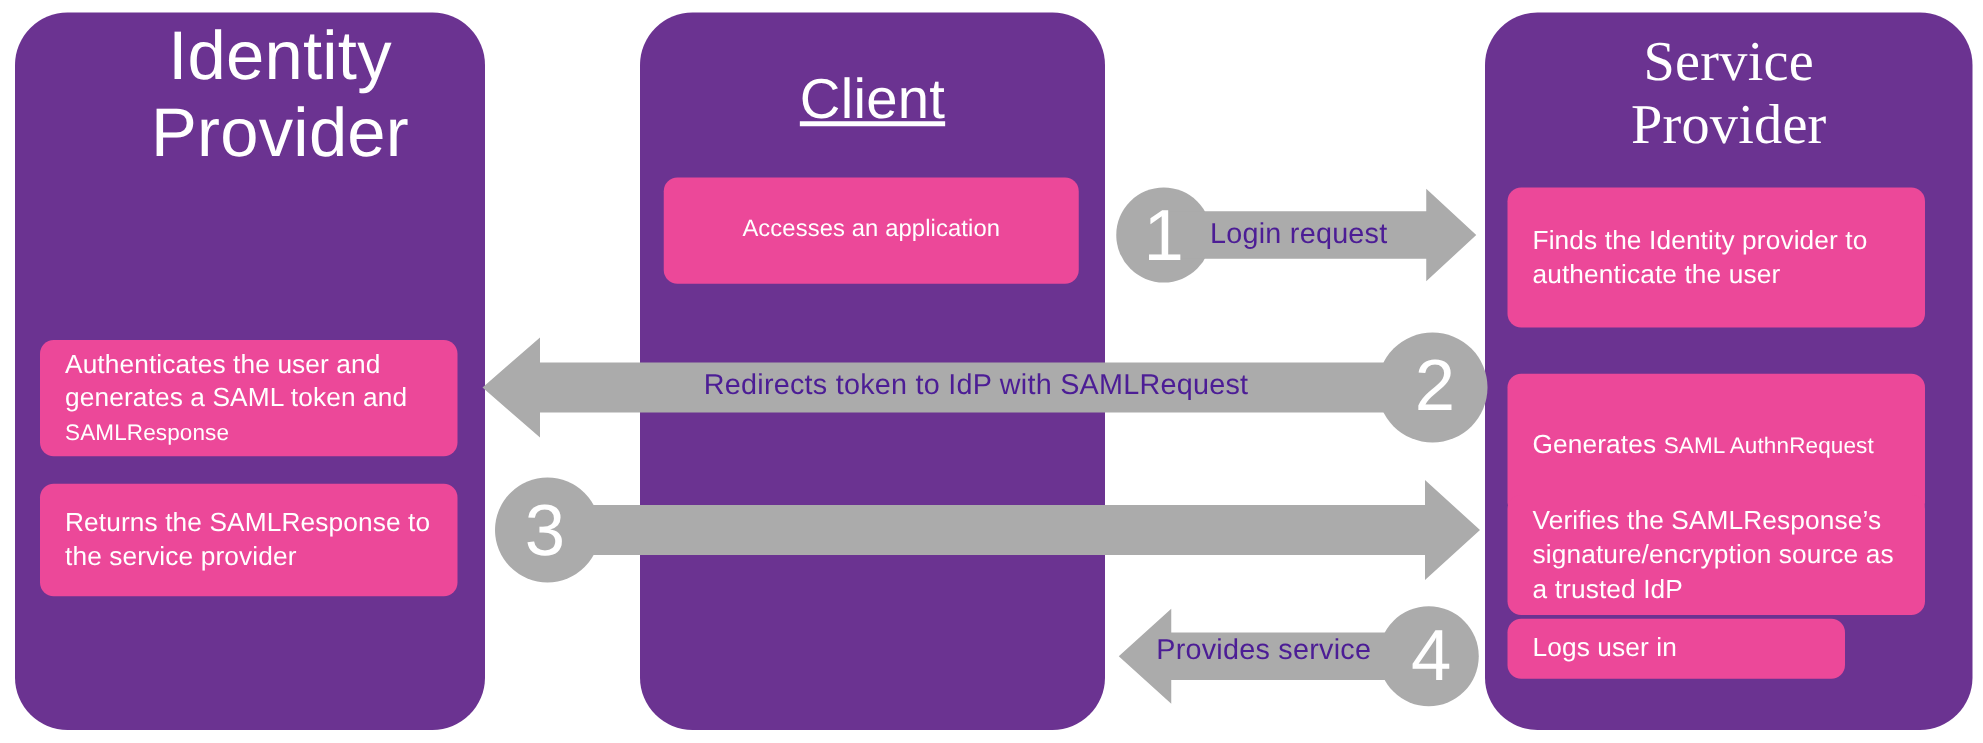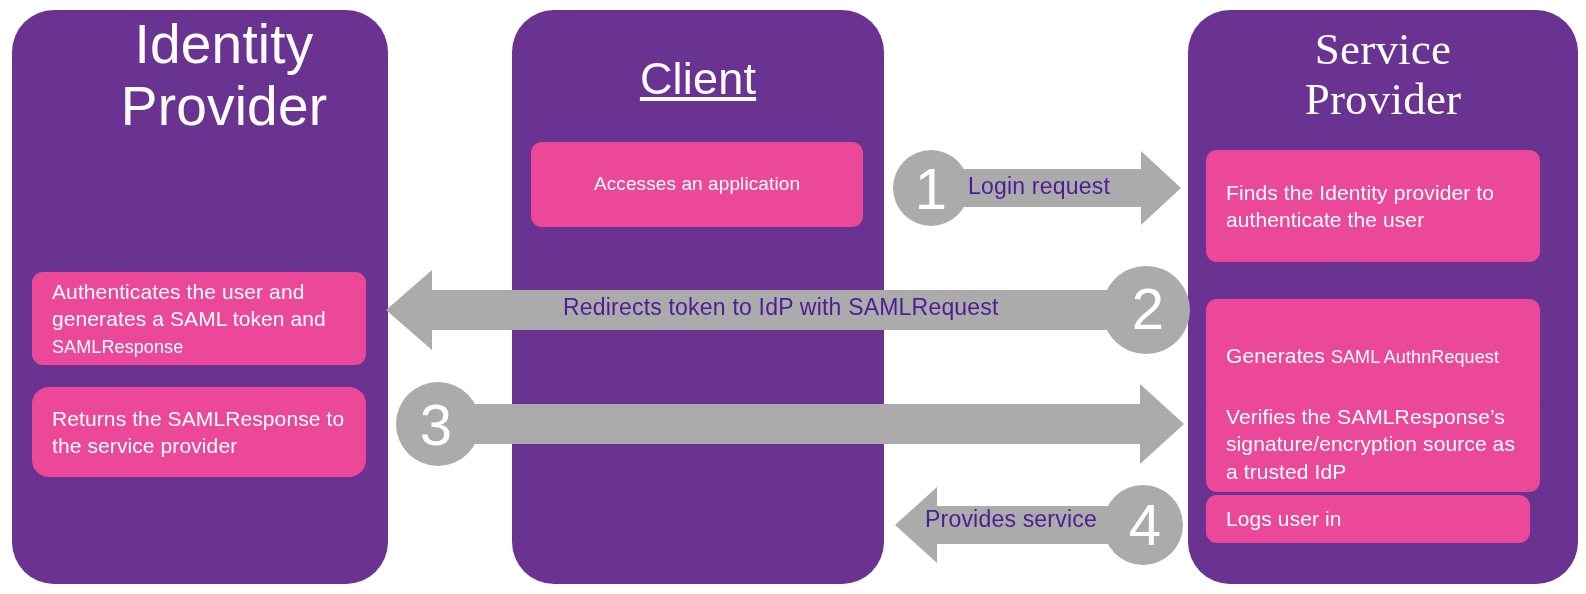--- a/index.html
+++ b/index.html
@@ -56,33 +56,33 @@
     font-size: 21px;
     line-height: 1.30;
     padding: 6px 16px 6px 20px;
     letter-spacing: 0.1px;
   }
   .note .sm { font-size: 18px; }
   .note.center-text { justify-content: center; padding: 6px 14px; }
 
   
   #note-idp-1 { left: 32px; top: 272px; width: 334px; height: 93px; }
-  #note-idp-2 { left: 32px; top: 387px; width: 334px; height: 90px; border-radius: 17px; }
+  #note-idp-2 { left: 32px; top: 387px; width: 334px; height: 90px; }
 
   
   #note-client-1 {
     left: 531px; top: 142px; width: 332px; height: 85px;
     font-size: 19px;
   }
 
   
   #note-sp-1 { left: 1206px; top: 150px; width: 334px; height: 112px; }
   #note-sp-2 { left: 1206px; top: 258px; width: 334px; height: 114px; margin-top: 41px; }
   #note-sp-3 { left: 1206px; top: 372px; width: 334px; height: 96px; margin-top: 24px; }
-  #note-sp-4 { left: 1206px; top: 495px; width: 324px; height: 48px; }
+  #note-sp-4 { left: 1206px; top: 495px; width: 270px; height: 48px; }
 
   
   .flow { position: absolute; }
   .flow svg { display: block; overflow: visible; }
 
   .flow-label {
     position: absolute;
     color: #4c1d95;
     font-size: 23px;
     white-space: nowrap;

